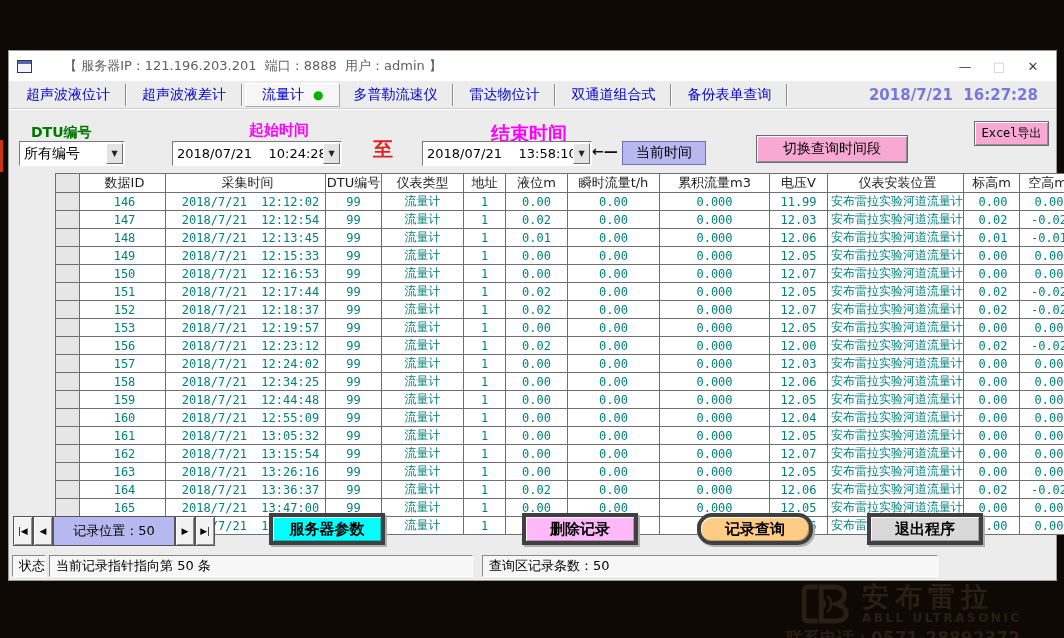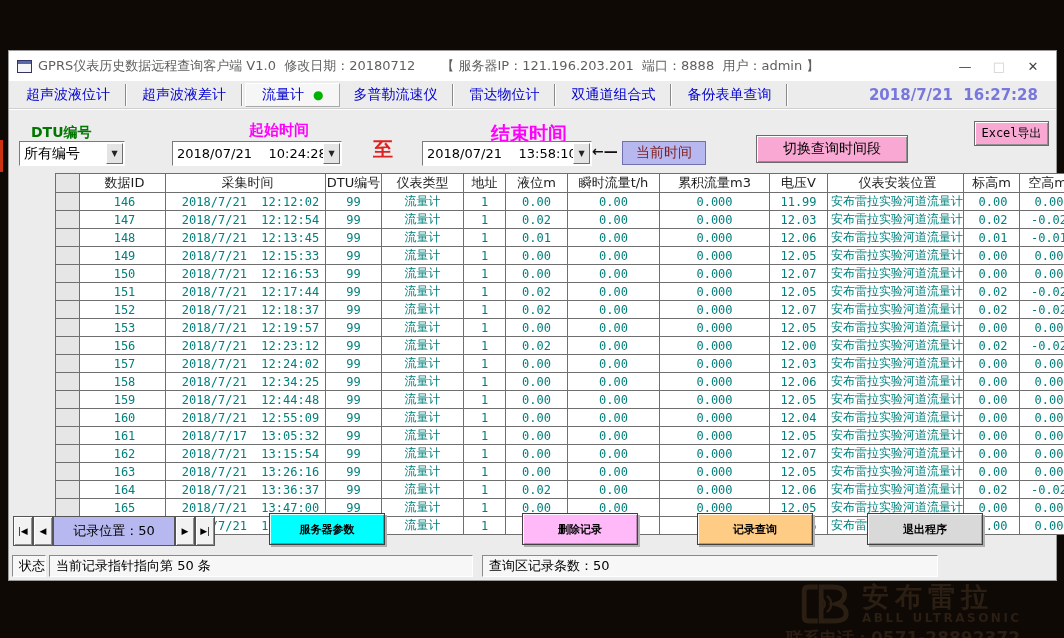--- a/index.html
+++ b/index.html
@@ -48,21 +48,21 @@
   .combo-dtu .combo-text { font-size:14px; }
   .combo-start { left:163px; top:31px; width:170px; }
   .combo-end { left:413px; top:31px; width:170px; }
 
   .arrow-glyph { position:absolute; left:583px; top:33px; font-size:14px; color:#111; font-weight:bold; white-space:pre; }
 
   .btn { border:1px solid #6a6a6a; box-shadow:inset 1px 1px 0 #ffffff, inset -1px -1px 0 #8f8f8f;
          display:flex; align-items:center; justify-content:center; font-size:14px; color:#000;
          background:#f9a8d4; cursor:default; white-space:nowrap; }
   .btn-current { position:absolute; left:613px; top:31px; width:84px; height:24px;
-                 background:var(--lavender,#b8b8f0); color:#7f1d1d; box-shadow:none; border:1px solid #7070b0; }
+                 background:var(--lavender,#b8b8f0); color:#000000; box-shadow:none; border:1px solid #7070b0; }
   .btn-switch { position:absolute; left:747px; top:25px; width:152px; height:28px; }
   .btn-excel { position:absolute; left:965px; top:11px; width:75px; height:25px; font-size:12px;
                font-family:"DejaVu Sans Mono", monospace; }
 
   
   .table-wrap { position:absolute; left:2px; top:122px; width:1036px; height:331px; display:flex;padding-left:44px; }
   table.grid { width:1020px; height:331px; border-collapse:collapse; table-layout:fixed;
                background:#ffffff; font-family:"DejaVu Sans Mono", monospace; }
   table.grid th, table.grid td { border:1px solid #6f6f6f; overflow:hidden; white-space:pre; }
   table.grid th { height:18px; font-size:13px; color:#1c1c1c; font-weight:normal; text-align:center;
@@ -84,26 +84,26 @@
               border:1px solid; border-color:#ffffff #6e6e6e #6e6e6e #ffffff; }
 
   
   .bottombar { position:absolute; left:0; top:453px; width:100%; height:49px; }
   .navigator { position:absolute; left:4px; top:12px; height:30px; display:flex; }
   .nav-btn { width:20px; height:30px; background:#f2f2f2; border:1px solid #555;
              box-shadow:inset 1px 1px 0 #fff, inset -1px -1px 0 #909090;
              font-size:9px; color:#000; display:flex; align-items:center; justify-content:center; padding:0; }
   .nav-label { width:122px; height:30px; background:var(--lavender,#b8b8f0); border:1px solid #555;
                display:flex; align-items:center; justify-content:center; font-size:13px; color:#000; }
-  .act-btn { position:absolute; top:9px; width:116px; height:32px; font-weight:bold; font-size:11px;
-             border:1px solid #404040; box-shadow:inset 1px 1px 0 rgba(255,255,255,.85), inset -1px -1px 0 rgba(0,0,0,.25),
+  .act-btn { position:absolute; top:9px; width:116px; height:32px; font-weight:bold; font-size:15px;
+             border:4px solid #404040; box-shadow:inset 1px 1px 0 rgba(255,255,255,.85), inset -1px -1px 0 rgba(0,0,0,.25),
              2px 2px 0 #b0b0b0; display:flex; align-items:center; justify-content:center; }
   .act-server { left:260px; background:var(--server-btn,#00ffff); }
   .act-delete { left:513px; background:var(--delete-btn,#ffb9f9); }
-  .act-query  { left:688px; background:var(--query-btn,#ffcc86); }
+  .act-query  { left:688px; background:var(--query-btn,#ffcc86);border-radius:15px; }
   .act-exit   { left:858px; background:var(--exit-btn,#d9d9d9); }
 
   
   .statusbar { position:absolute; left:0; top:502px; width:100%; height:26px; display:flex; align-items:center; }
   .panel { height:22px; background:#f7f7f7; border:1px solid; border-color:#8a8a8a #ffffff #ffffff #8a8a8a;
            display:flex; align-items:center; font-size:13px; color:#000; padding-left:6px; white-space:pre; }
   .panel-label { margin-left:3px; width:34px; }
   .panel-msg { margin-left:3px; width:424px; }
   .panel-count { margin-left:9px; width:456px; }
 
@@ -118,21 +118,20 @@
 </head>
 <body>
 
 <div class="desktop">
   <div class="red-strip"></div>
 
   <div class="window">
 
     <div class="titlebar">
       <span class="app-icon"></span>
-      <span class="title-text">GPRS仪表历史数据远程查询客户端 V1.0  修改日期：20180712</span>
       <span class="server-text">【 服务器IP：121.196.203.201  端口：8888  用户：admin 】</span>
       <span class="win-controls">
         <span class="win-btn">—</span>
         <span class="win-btn max">□</span>
         <span class="win-btn">✕</span>
       </span>
     </div>
 
     <div class="tabbar">
       <span class="tab">超声波液位计</span>
@@ -404,21 +403,21 @@
               <td class="c6">0.00</td>
               <td class="c7">0.000</td>
               <td class="c8">12.04</td>
               <td class="c9">安布雷拉实验河道流量计-刘军</td>
               <td class="c10">0.00</td>
               <td class="c11">0.00</td>
             </tr>
             <tr>
               <td class="sel"></td>
               <td class="c0 cl">161</td>
-              <td class="c1">2018/7/17  13:05:32</td>
+              <td class="c1">2018/7/21  13:05:32</td>
               <td class="c2">99</td>
               <td class="c3">流量计</td>
               <td class="c4">1</td>
               <td class="c5">0.00</td>
               <td class="c6">0.00</td>
               <td class="c7">0.000</td>
               <td class="c8">12.05</td>
               <td class="c9">安布雷拉实验河道流量计-刘军</td>
               <td class="c10">0.00</td>
               <td class="c11">0.00</td>

